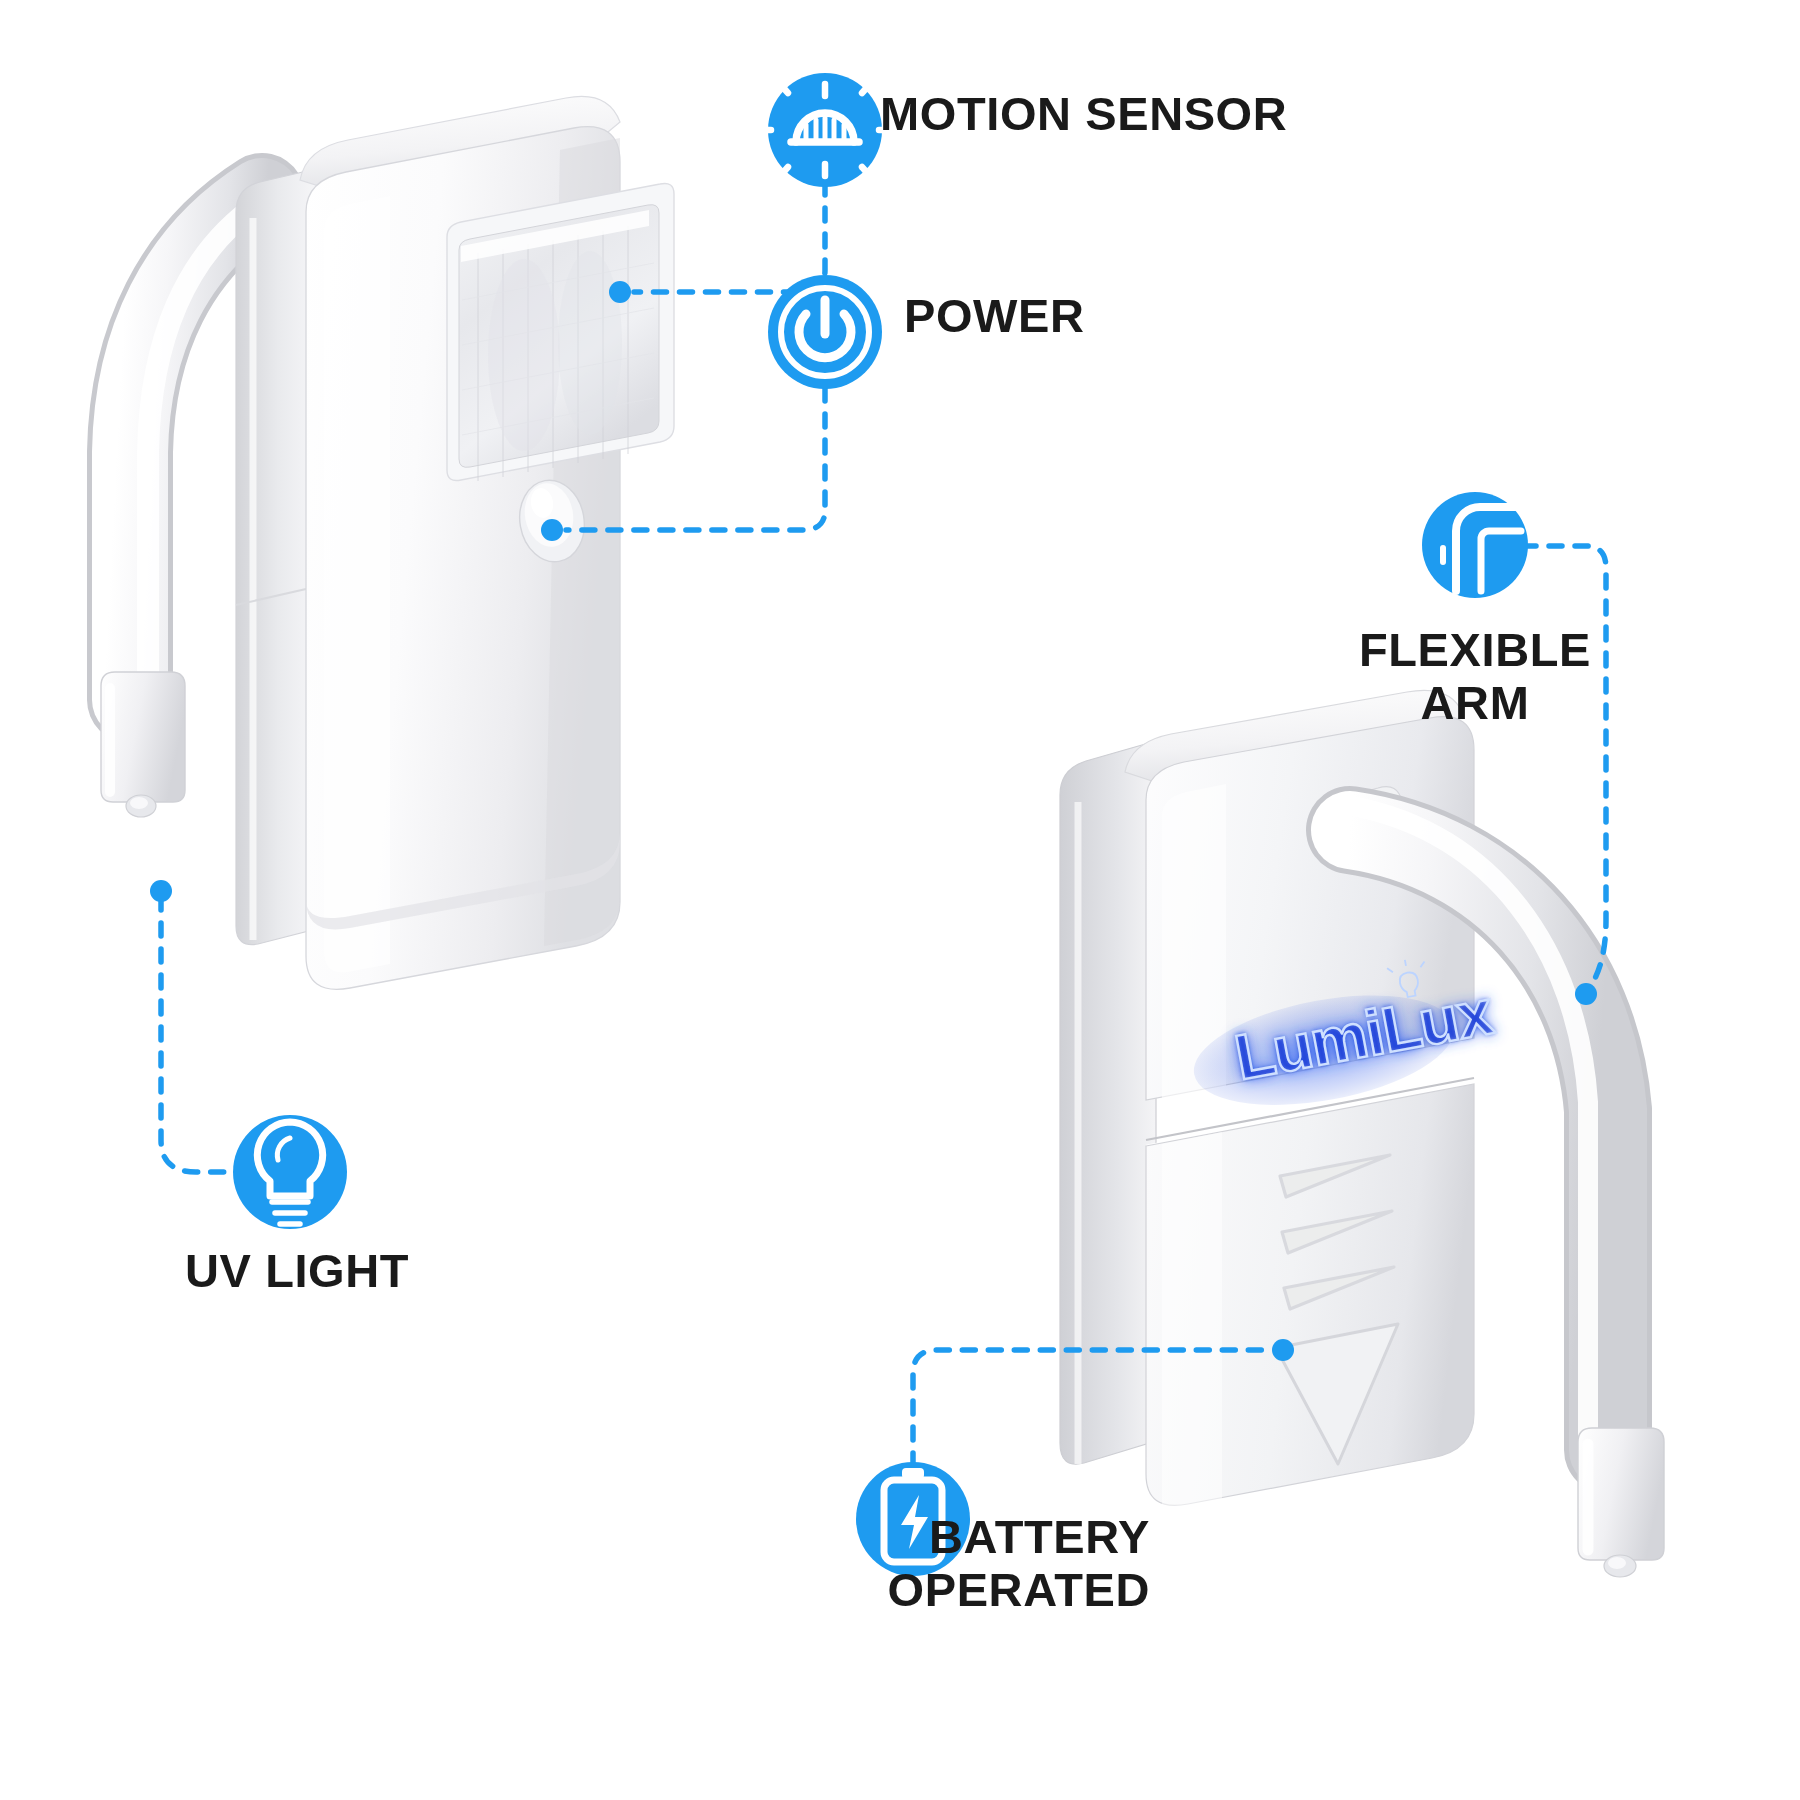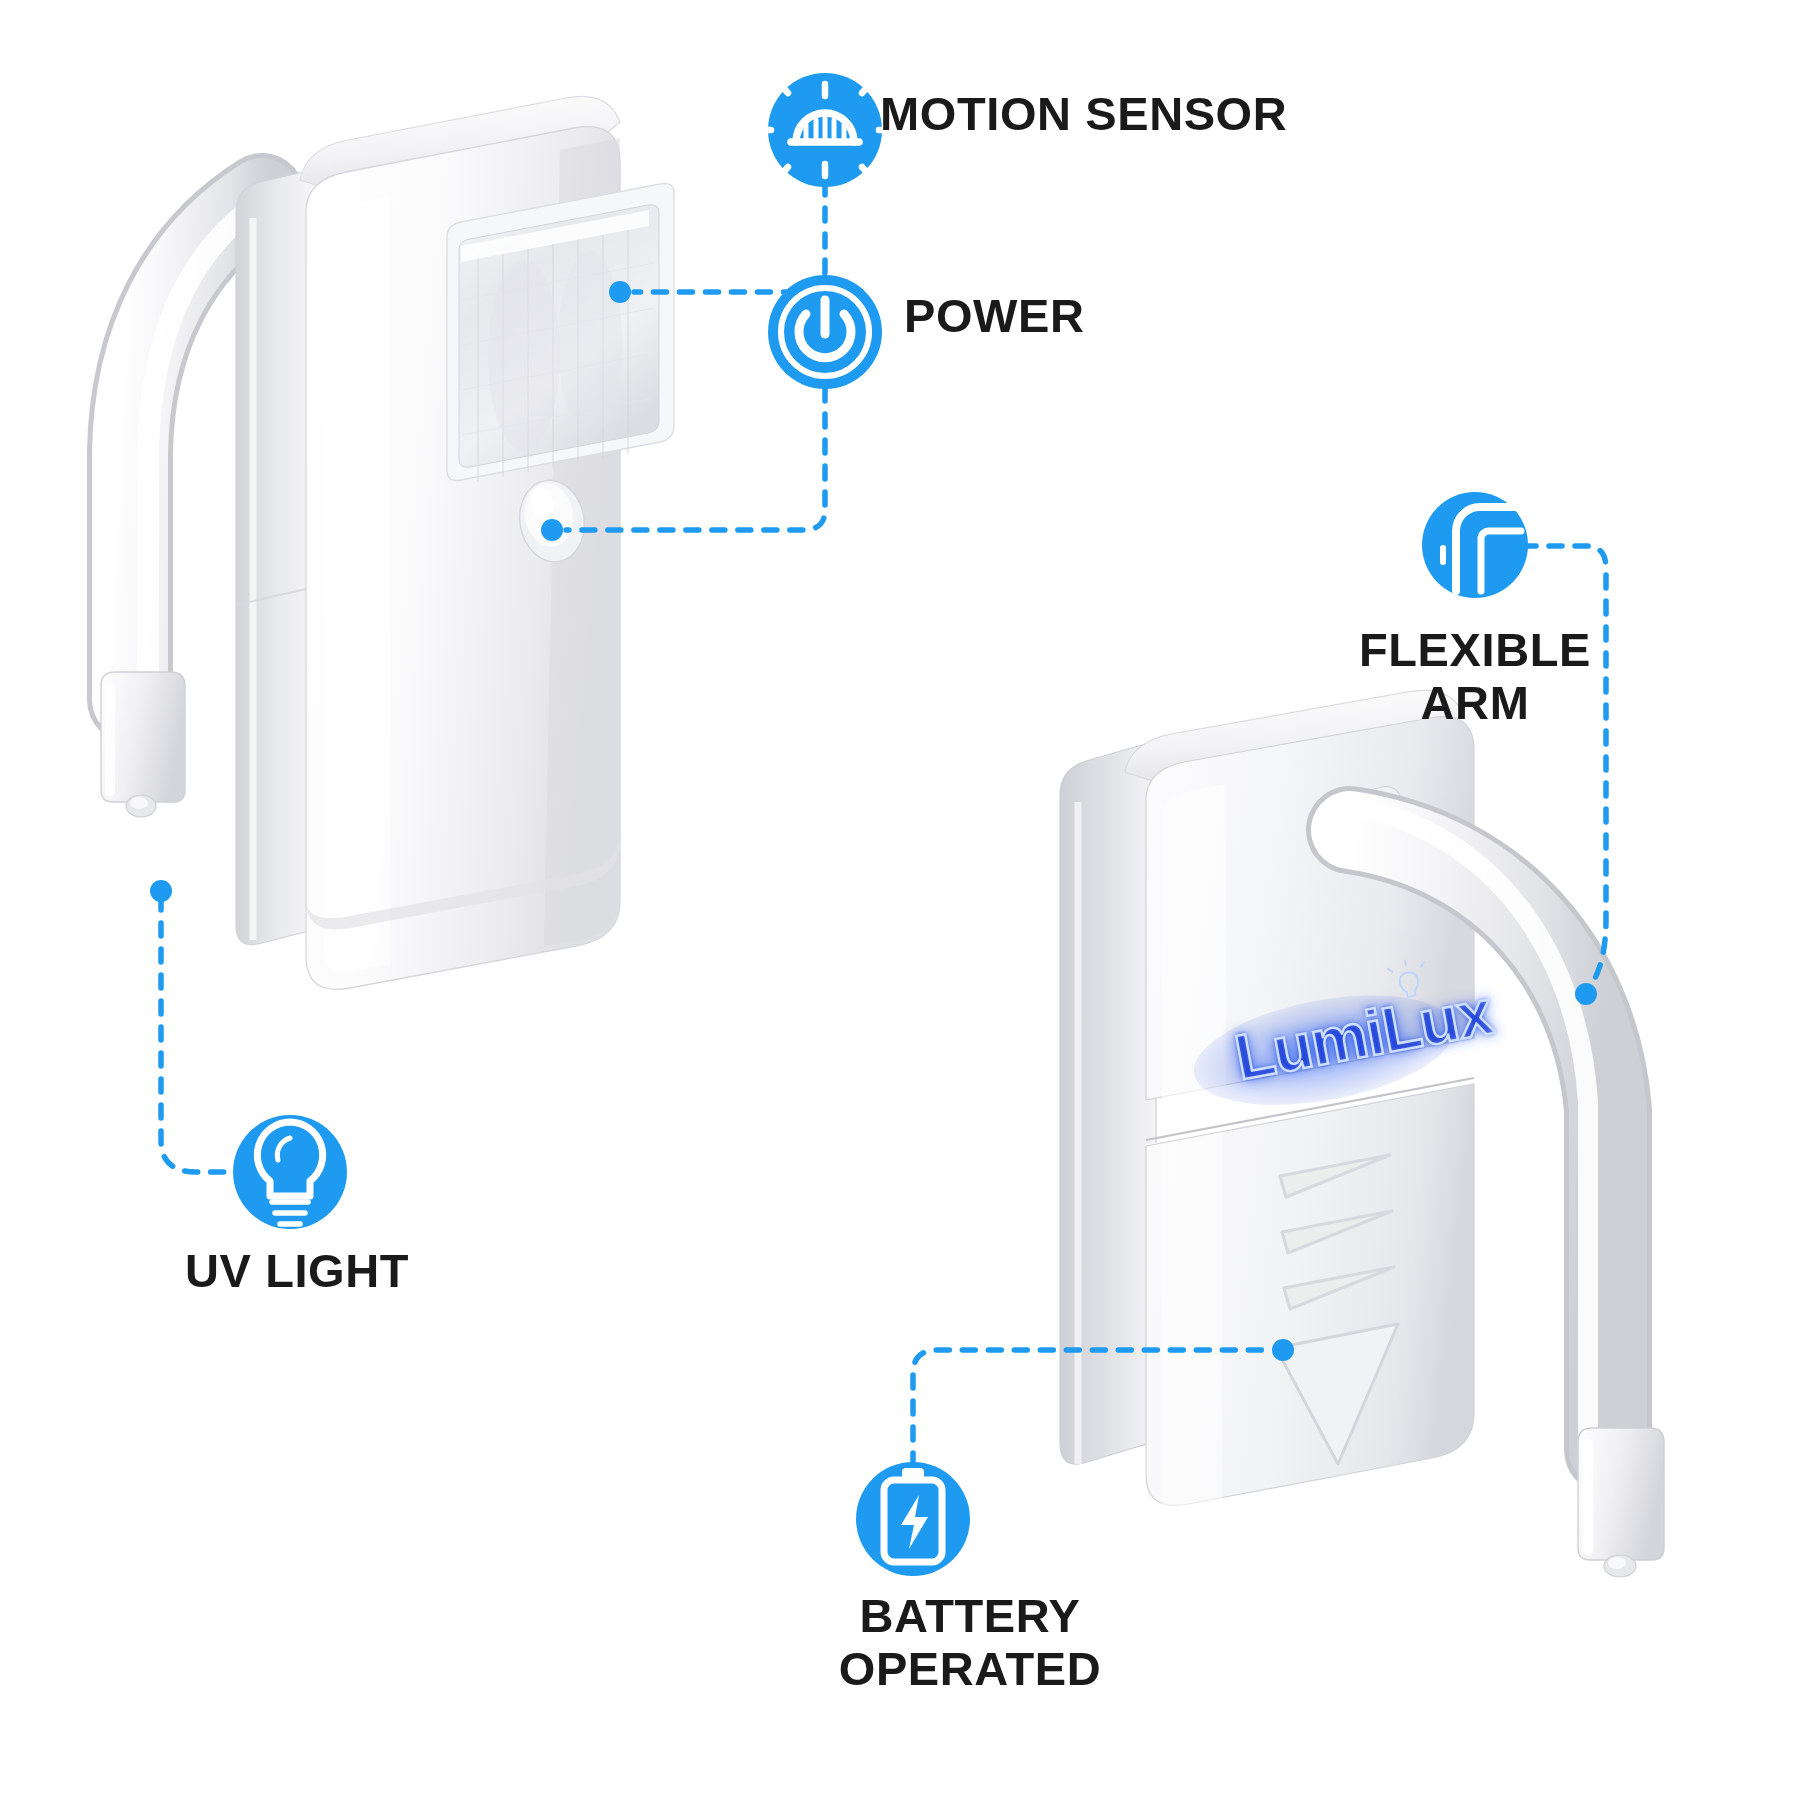--- a/index.html
+++ b/index.html
@@ -33,21 +33,21 @@
     font-size: 47px;
     letter-spacing: 0.6px;
     line-height: 1.12;
     white-space: pre-line;
     margin: 0;
   }
   .lbl-motion  { left: 880px;  top: 88px;   }
   .lbl-power   { left: 904px;  top: 290px;  }
   .lbl-uv      { left: 185px;  top: 1245px; }
   .lbl-flex    { left: 1355px; top: 615px;  text-align: center; width: 240px; margin-top: 9px; }
-  .lbl-battery { left: 790px;  top: 1590px; text-align: center; width: 360px; }
+  .lbl-battery { left: 790px;  top: 1511px; text-align: right; width: 360px; }
 </style>
 </head>
 <body>
 
 <div id="stage">
 
   <svg class="layer" viewBox="0 0 1800 1800">
     <defs>
 
       <linearGradient id="gFaceA" x1="0" y1="0" x2="1" y2="0.25">

